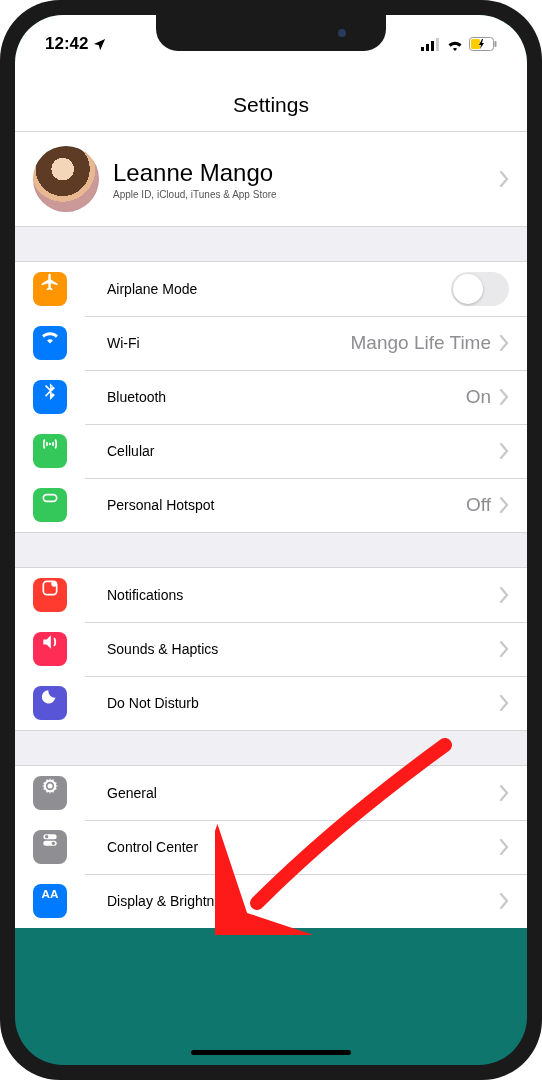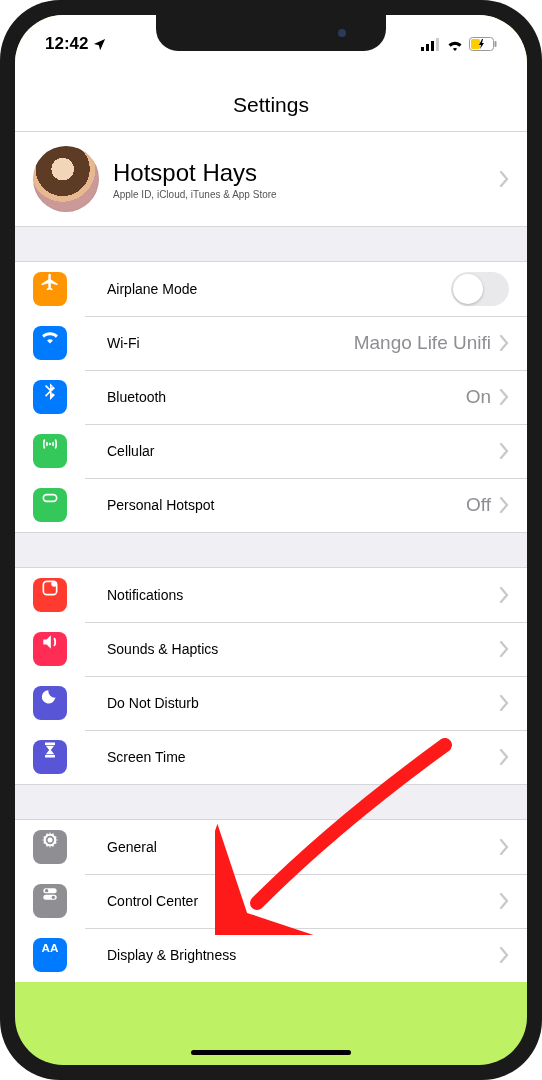--- a/index.html
+++ b/index.html
@@ -30,21 +30,21 @@
       content:"";
       position:absolute;
       left:-6px; top:230px;
       width:6px; height:70px;
       background:#222; border-radius:3px 0 0 3px;
       box-shadow: 0 90px 0 #222;
     }
     .screen {
       width: 100%;
       height: 100%;
-      background: #bef264;
+      background: #0f766e;
       border-radius: 48px;
       overflow: hidden;
       position: relative;
     }
     .notch {
       position: absolute;
       top: 0; left: 50%;
       transform: translateX(-50%);
       width: 230px; height: 36px;
       background: #1a1a1a;
@@ -184,21 +184,21 @@
           </svg>
       </div>
     </div>
 
     <div class="nav-title">Settings</div>
 
     <div class="cell-group">
       <div class="cell profile-cell">
         <div class="avatar"></div>
         <div class="profile-text">
-          <div class="profile-name">Hotspot Hays</div>
+          <div class="profile-name">Leanne Mango</div>
           <div class="profile-sub">Apple ID, iCloud, iTunes &amp; App Store</div>
         </div>
         <svg class="chevron" width="10" height="16" viewBox="0 0 10 16">
             <path d="M2 1l6 7-6 7" stroke="#c7c7cc" stroke-width="2.2" fill="none" stroke-linecap="round"></path>
           </svg>
       </div>
     </div>
 
     <div class="section-gap"></div>
 
@@ -212,21 +212,21 @@
         <div class="cell-label">Airplane Mode</div>
         <div class="toggle"></div>
       </div>
       <div class="cell">
         <div class="icon-box bg-blue">
           <svg width="20" height="20" viewBox="0 0 24 24">
               <path fill="#fff" d="M12 21l-3.5-3.5c2-2 5-2 7 0L12 21zm-7-7l-2.5-2.5c5.2-5.2 13.8-5.2 19 0L19 14c-3.9-3.9-10.1-3.9-14 0z"></path>
             </svg>
         </div>
         <div class="cell-label">Wi-Fi</div>
-        <div class="cell-value">Mango Life Unifi</div>
+        <div class="cell-value">Mango Life Time</div>
         <svg class="chevron" width="10" height="16" viewBox="0 0 10 16">
             <path d="M2 1l6 7-6 7" stroke="#c7c7cc" stroke-width="2.2" fill="none" stroke-linecap="round"></path>
           </svg>
       </div>
       <div class="cell">
         <div class="icon-box bg-blue">
           <svg width="20" height="20" viewBox="0 0 24 24">
               <path fill="#fff" d="M12 2v8.6L7.4 6 6 7.4 11.6 13 6 18.6 7.4 20l4.6-4.6V24l6-6-4.6-4 4.6-4-6-6zm2 4.8L15.2 8 14 9.2V6.8zm0 10.4v-2.4L15.2 16 14 17.2z"></path>
             </svg>
         </div>
@@ -287,31 +287,20 @@
             <path d="M2 1l6 7-6 7" stroke="#c7c7cc" stroke-width="2.2" fill="none" stroke-linecap="round"></path>
           </svg>
       </div>
       <div class="cell">
         <div class="icon-box bg-indigo">
           <svg width="20" height="20" viewBox="0 0 24 24">
               <path fill="#fff" d="M19 14a8 8 0 01-9-9 8 8 0 108 10c.4-.3.7-.6 1-1z"></path>
             </svg>
         </div>
         <div class="cell-label">Do Not Disturb</div>
-        <svg class="chevron" width="10" height="16" viewBox="0 0 10 16">
-            <path d="M2 1l6 7-6 7" stroke="#c7c7cc" stroke-width="2.2" fill="none" stroke-linecap="round"></path>
-          </svg>
-      </div>
-      <div class="cell">
-        <div class="icon-box bg-indigo">
-          <svg width="20" height="20" viewBox="0 0 24 24">
-              <path fill="#fff" d="M6 3h12v3H6V3zm0 15h12v3H6v-3zM7 7h10l-4 5 4 5H7l4-5-4-5z"></path>
-            </svg>
-        </div>
-        <div class="cell-label">Screen Time</div>
         <svg class="chevron" width="10" height="16" viewBox="0 0 10 16">
             <path d="M2 1l6 7-6 7" stroke="#c7c7cc" stroke-width="2.2" fill="none" stroke-linecap="round"></path>
           </svg>
       </div>
     </div>
 
     <div class="section-gap"></div>
 
     <div class="cell-group">
       <div class="cell">

